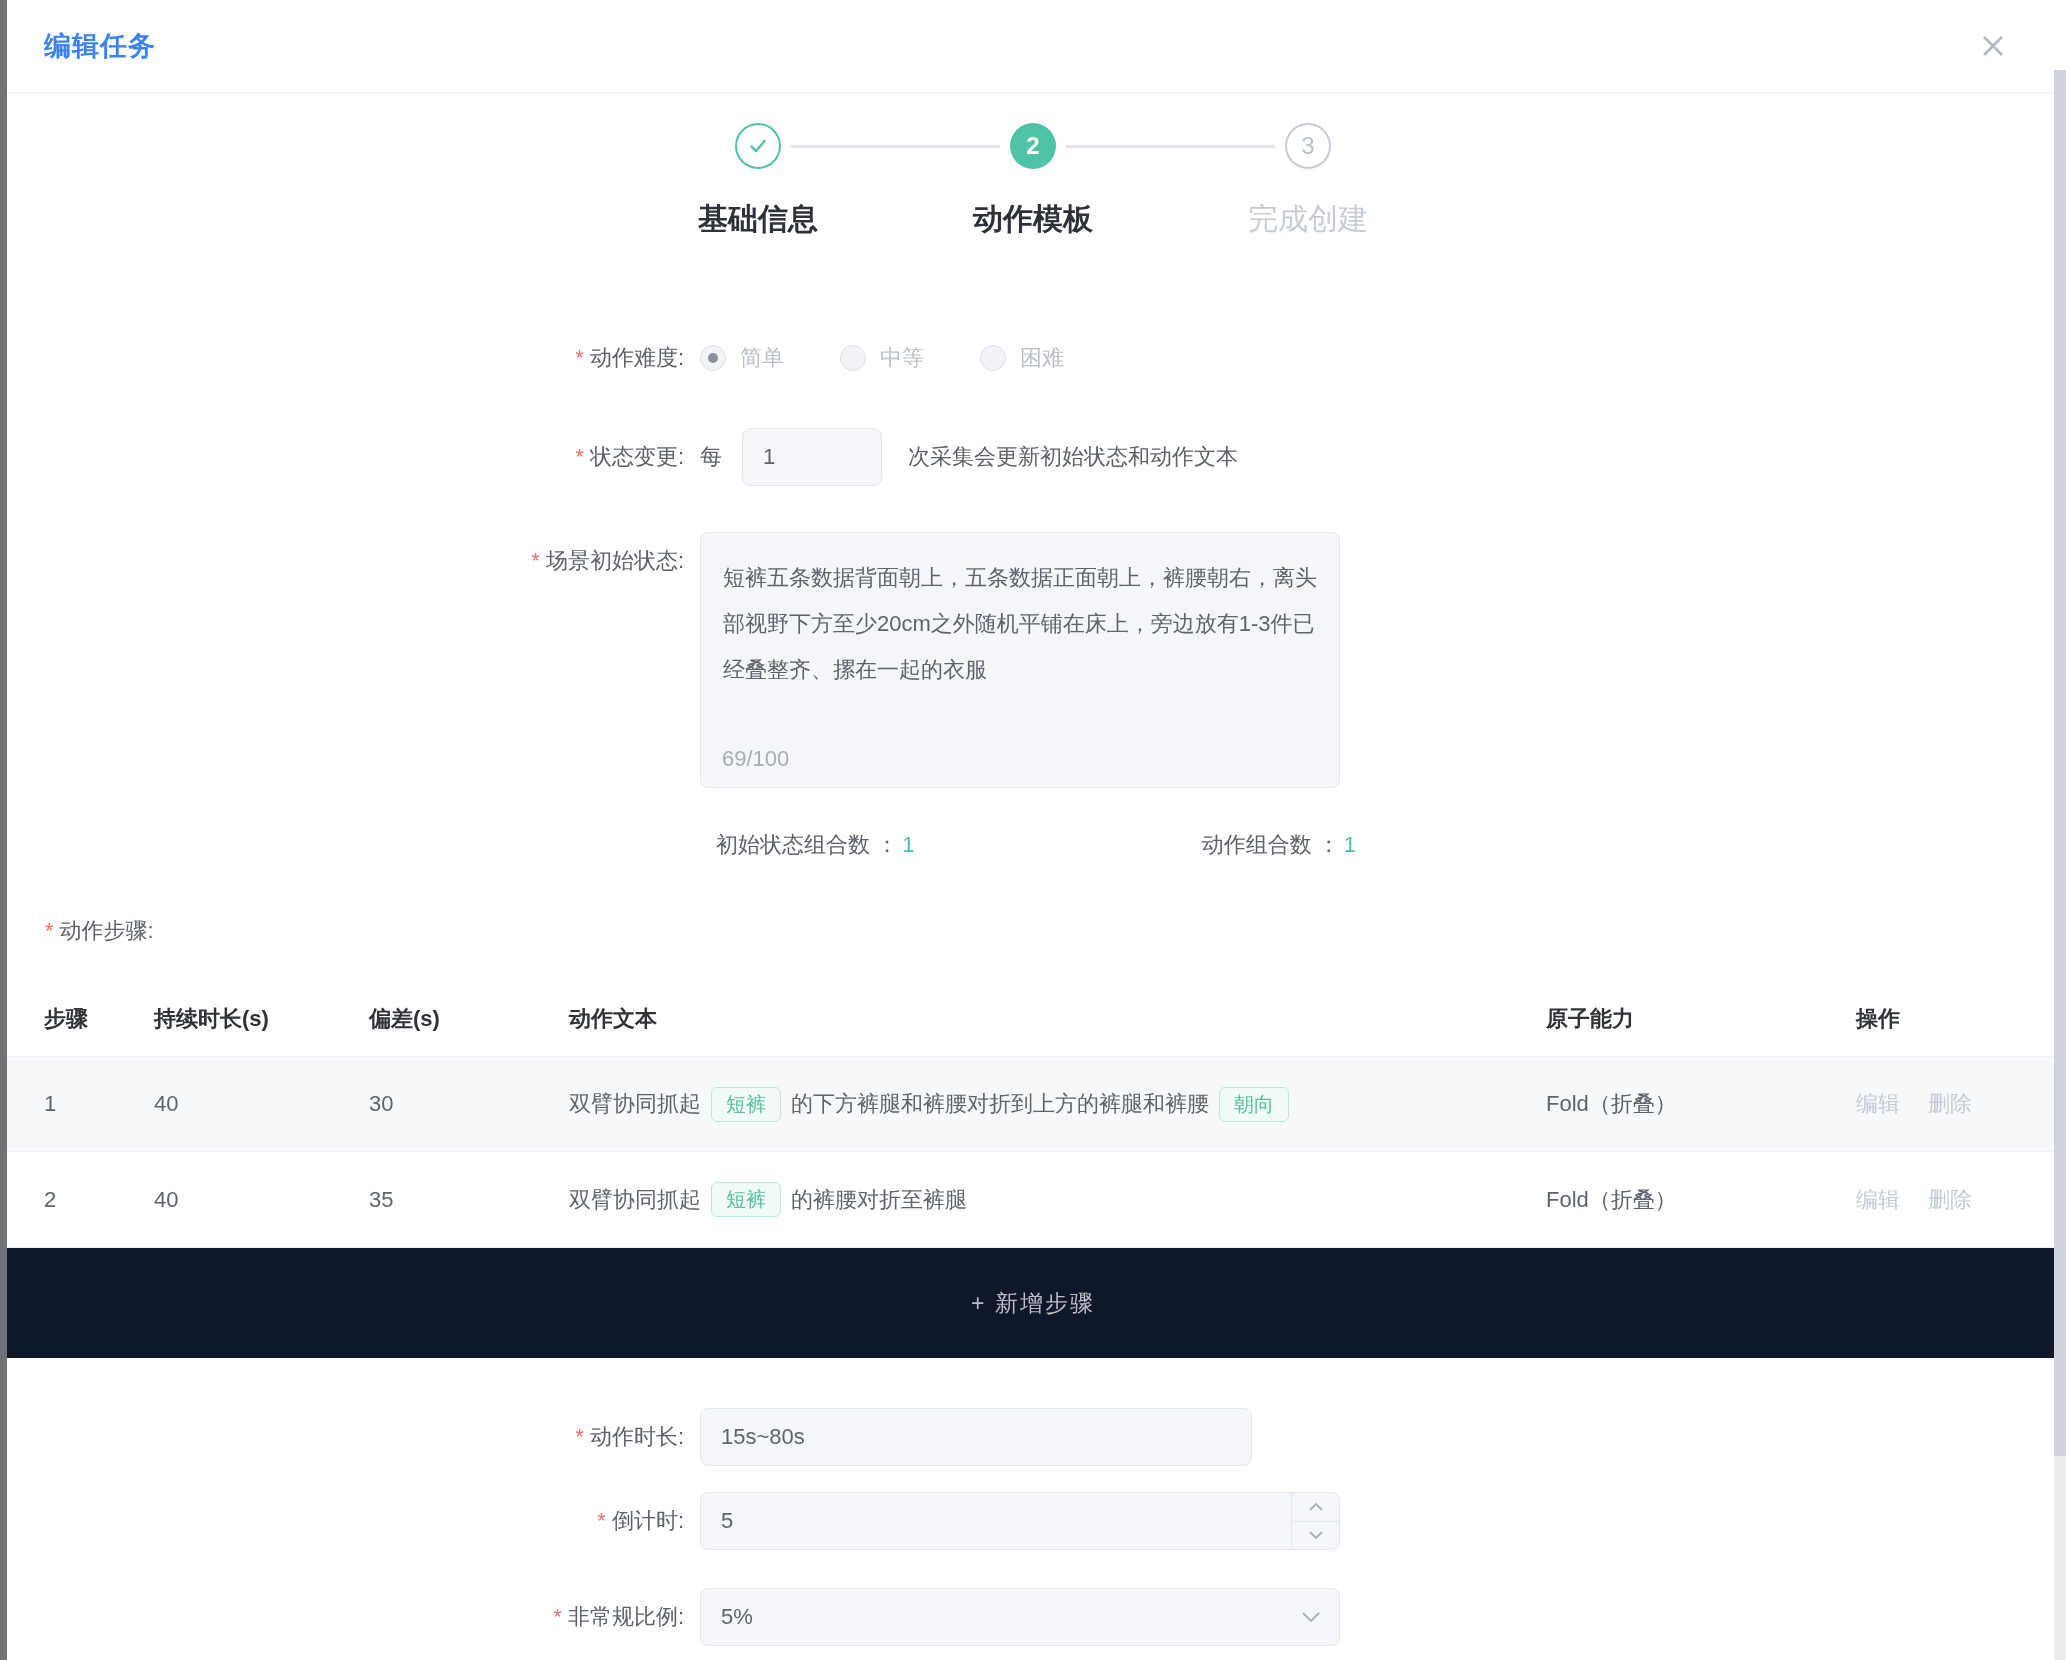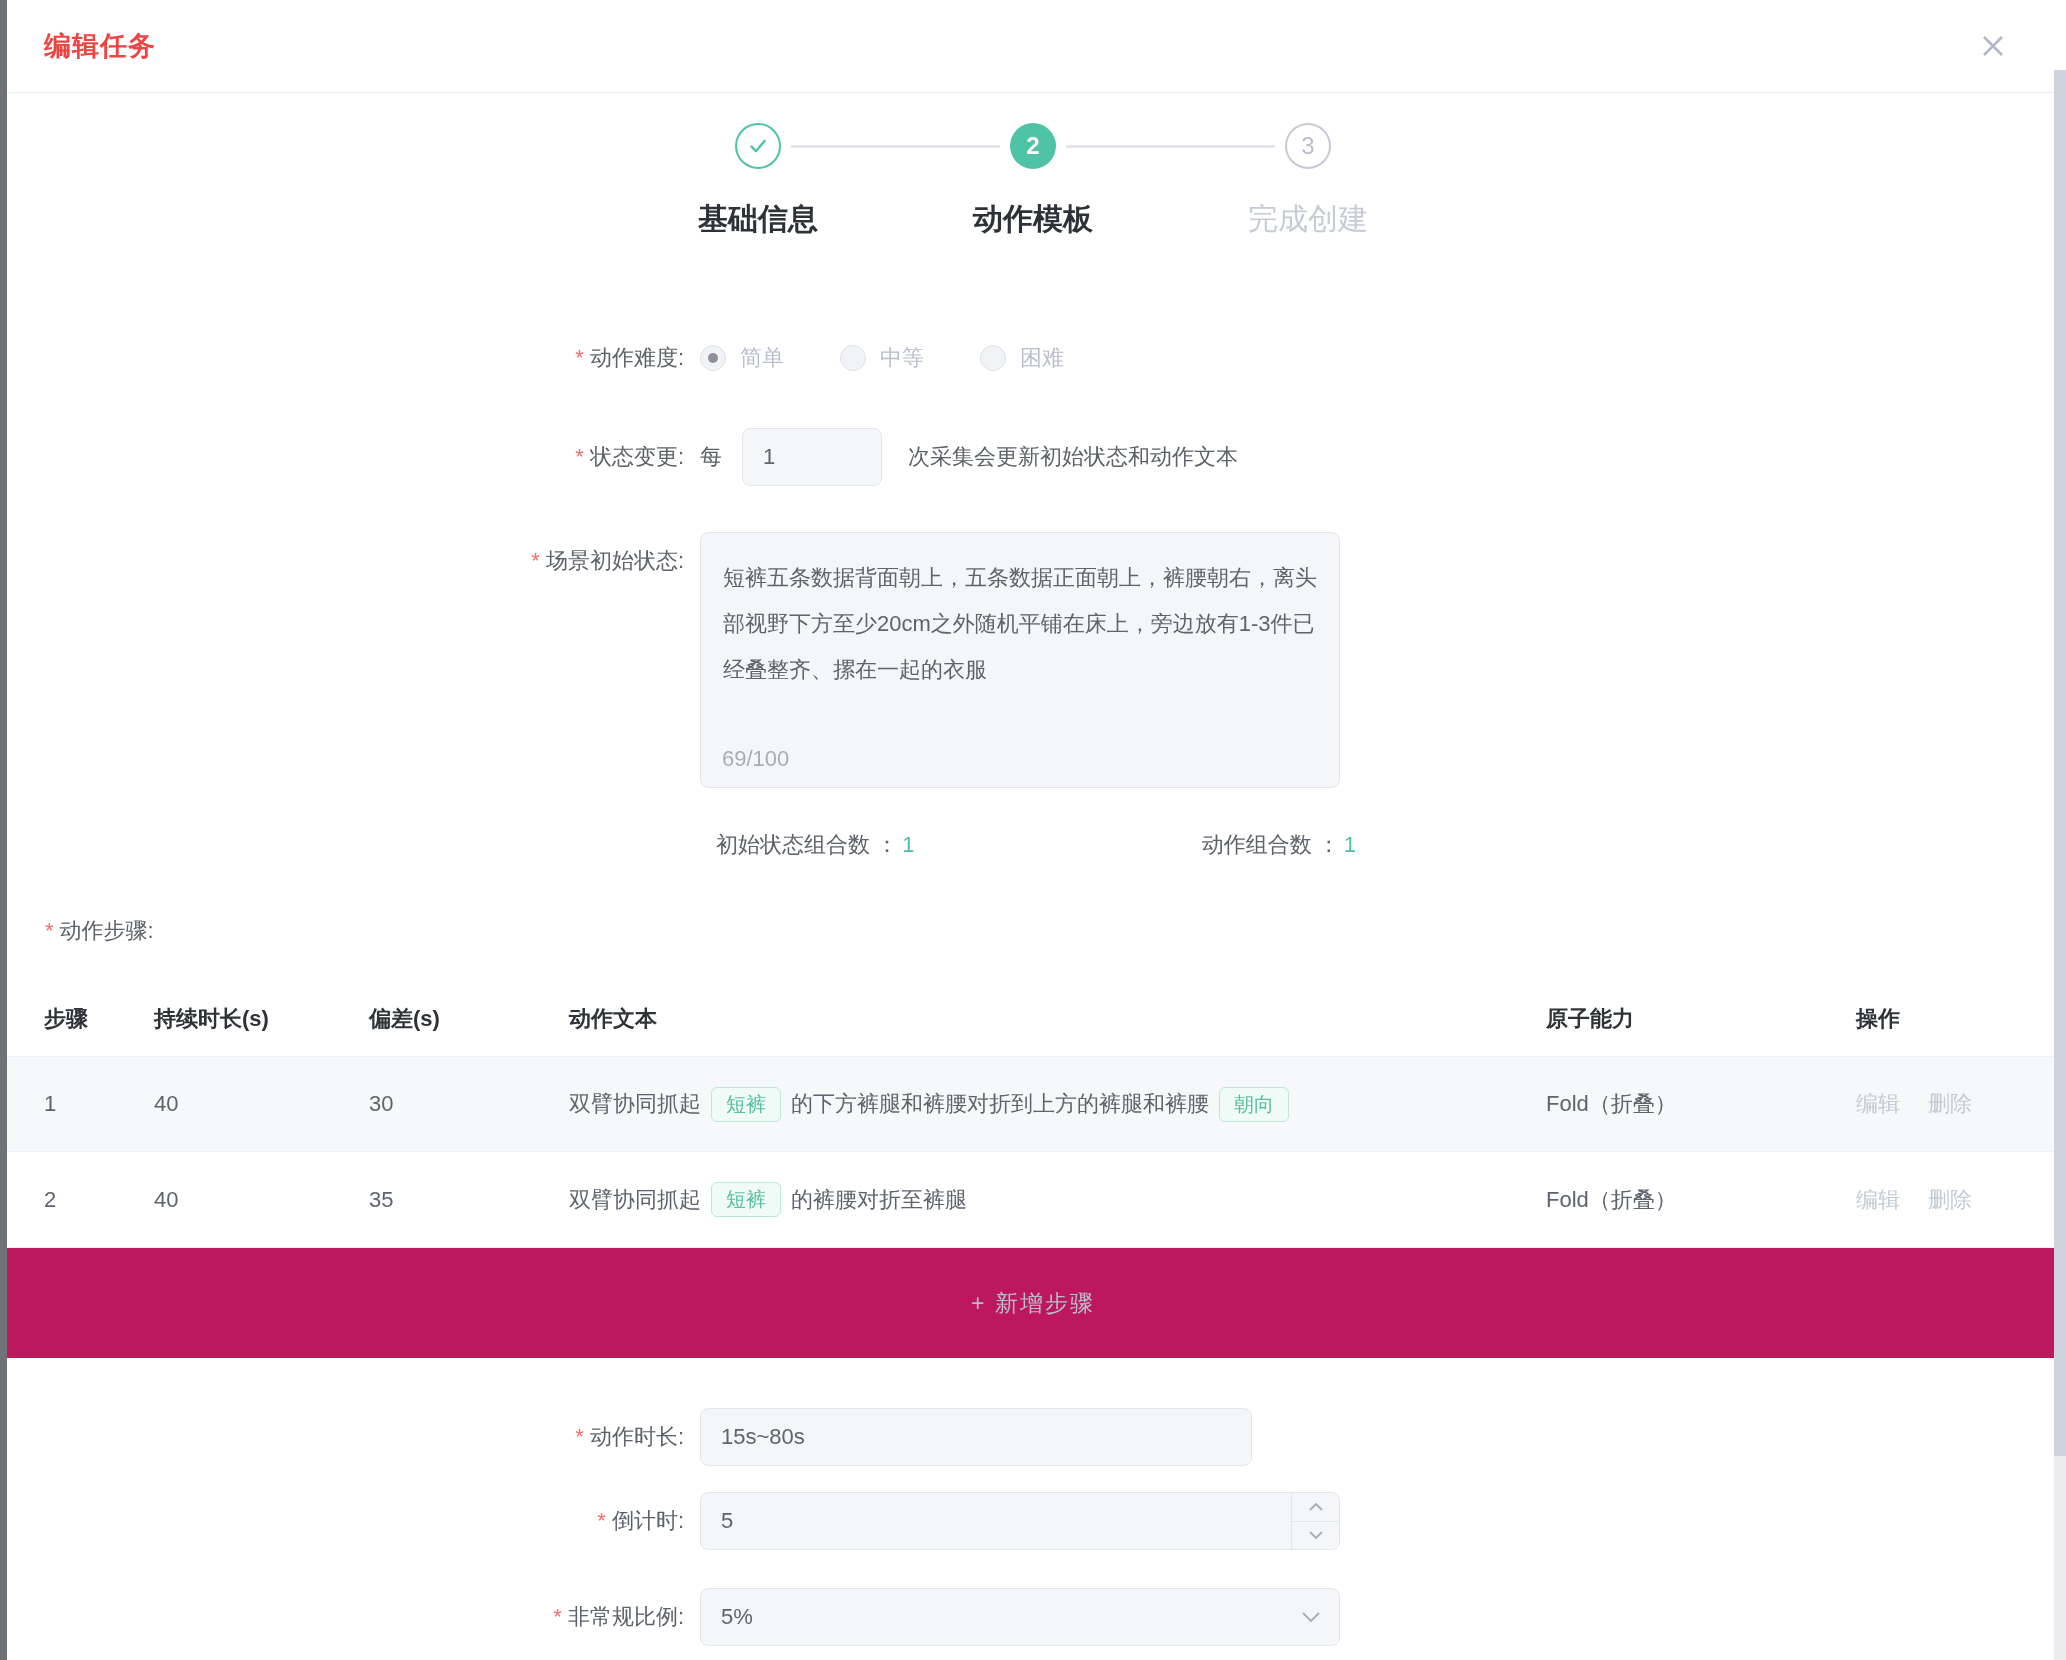--- a/index.html
+++ b/index.html
@@ -7,21 +7,21 @@
   body { font-family:"Liberation Sans","DejaVu Sans",sans-serif; color:#5f646c; }
   .page { position:relative; width:2066px; height:1660px; background:#fff; overflow:hidden; }
 
   
   .left-strip { position:absolute; left:0; top:0; width:7px; height:1660px; background:#6f7377; z-index:50; }
   .scrollbar-track { position:absolute; right:0; top:70px; width:12px; height:1590px; background:#ebebf0; z-index:50; }
   .scrollbar-thumb { position:absolute; right:0; top:0; width:12px; height:1386px; background:#ced3de; border-radius:0; }
 
   
   .dlg-header { position:relative; height:93px; display:flex; align-items:center; padding:0 56px 0 44px; border-bottom:1px solid #edeef3; }
-  .dlg-title { font-size:27px; font-weight:700; color:#ef4444; letter-spacing:1px; }
+  .dlg-title { font-size:27px; font-weight:700; color:#3b82f6; letter-spacing:1px; }
   .close-btn { margin-left:auto; width:34px; height:34px; border:none; background:transparent; cursor:pointer; display:flex; align-items:center; justify-content:center; }
 
   
   .stepper { position:relative; width:596px; height:112px; margin:30px auto 0; }
   .sc { position:absolute; top:0; width:46px; height:46px; border-radius:50%; display:flex; align-items:center; justify-content:center; font-size:24px; }
   .sc.done   { left:0;   border:2px solid #4ec3a5; background:#fff; }
   .sc.active { left:275px; background:#4ec3a5; color:#fff; font-weight:600; }
   .sc.pending{ left:550px; border:2px solid #c6cbd4; color:#b9bfca; }
   .sline { position:absolute; top:22px; height:3px; background:#e3e7ed; }
   .sline.l1 { left:56px;  width:209px; }
@@ -64,21 +64,21 @@
   .tgrid { display:grid; grid-template-columns:110px 215px 200px 1fr 310px 190px; padding-left:44px; padding-right:20px; align-items:center; }
   .thead { height:74px; font-size:22px; font-weight:700; color:#2f3338; }
   .trow { min-height:96px; font-size:22px; color:#5f646c; border-bottom:1px solid #eef0f4; }
   .trow.odd { background:#f6f8fa; border-top:1px solid #eef0f4; }
   .trow.even { background:#ffffff; }
   .c-text { display:flex; align-items:center; flex-wrap:wrap; padding-right:30px; }
   .c-text .seg { color:#5f646c; }
   .tag { display:inline-block; margin:0 10px; padding:3px 14px; font-size:20px; color:#58bf9f; background:#f0faf6; border:1px solid #bce8d9; border-radius:6px; white-space:nowrap; }
   .c-ops { display:flex; gap:28px; }
   .c-ops a { color:#c4cad4; font-size:22px; text-decoration:none; cursor:pointer; white-space:nowrap; }
-  .add-band { height:110px; background:#be185d; display:flex; align-items:center; justify-content:center; }
+  .add-band { height:110px; background:#0f172a; display:flex; align-items:center; justify-content:center; }
   .add-band span { font-size:23px; color:#b8bdc8; cursor:pointer; letter-spacing:2px; }
 
   
   .form-bottom { margin-top:50px; }
   .row-b1 { height:58px; margin-bottom:26px; }
   .row-b2 { height:58px; margin-bottom:38px; }
   .row-b3 { height:58px; }
   .wide-input { width:552px; }
   .num-wrap { position:relative; width:640px; }
   .num-wrap .txt-input { width:640px; }

